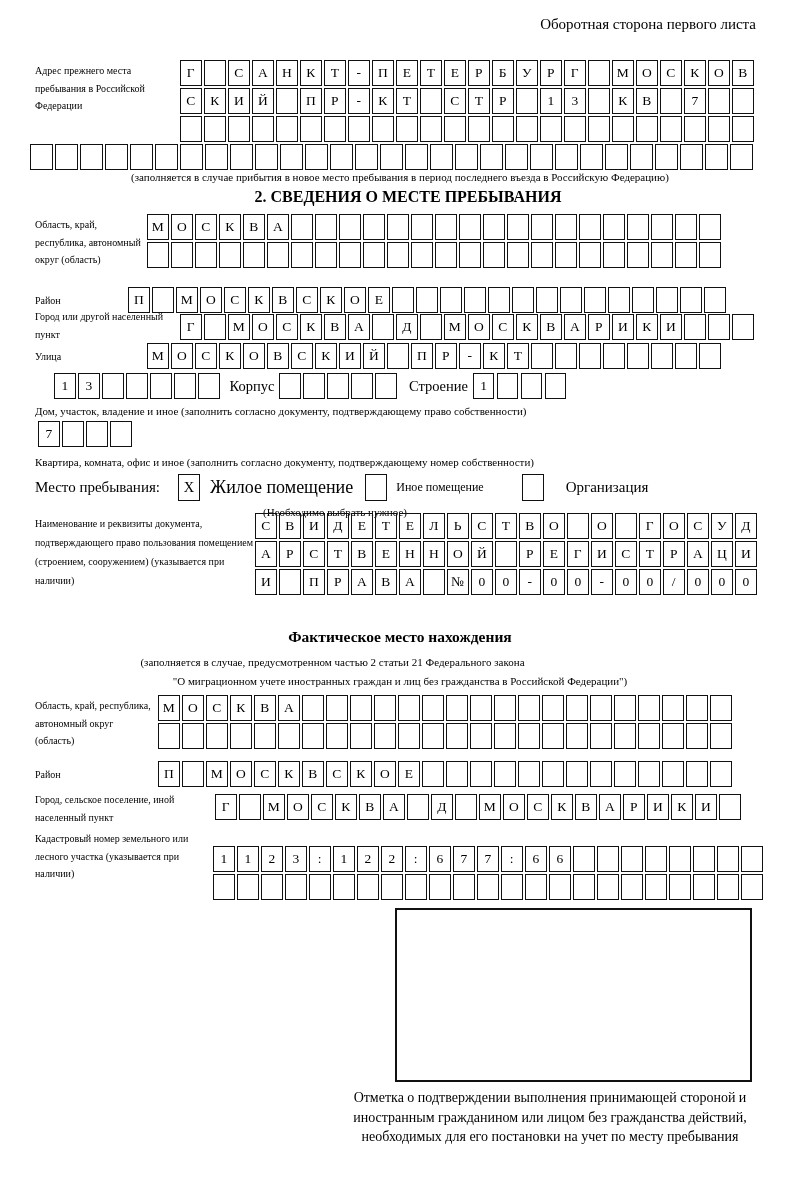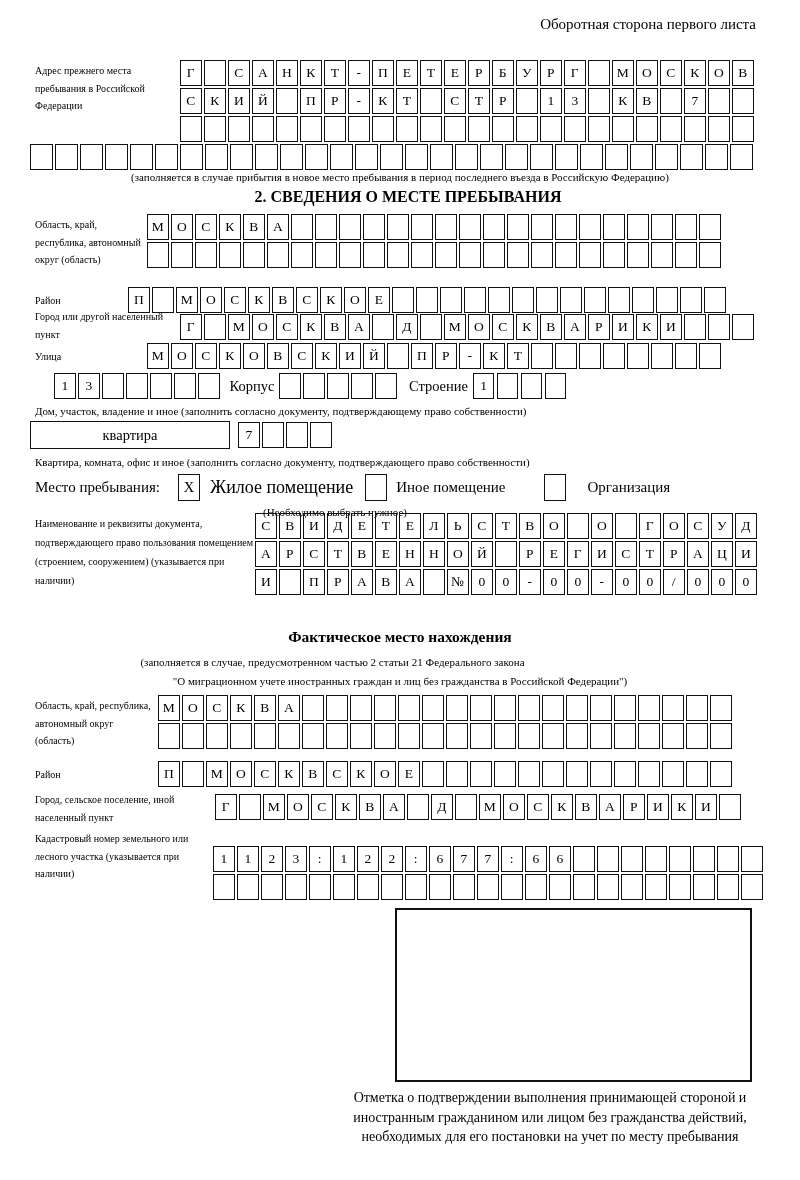--- a/index.html
+++ b/index.html
@@ -318,36 +318,35 @@
   <div class="cells">
       <span class="cb">1</span>
       <span class="cb"></span>
       <span class="cb"></span>
       <span class="cb"></span>
     </div>
 </div>
 <div class="abs note" style="top:402px;left:35px;">Дом, участок, владение и иное (заполнить согласно документу, подтверждающему право собственности)</div>
 
 <div class="abs inlinerow" style="top:421px;left:30px;">
-  <div class="namebox" style="width:200px;height:28px;">квартира</div>
   <div class="cells" style="margin-left:8px;">
       <span class="cb">7</span>
       <span class="cb"></span>
       <span class="cb"></span>
       <span class="cb"></span>
     </div>
 </div>
-<div class="abs note" style="top:453px;left:35px;">Квартира, комната, офис и иное (заполнить согласно документу, подтверждающего право собственности)</div>
+<div class="abs note" style="top:453px;left:35px;">Квартира, комната, офис и иное (заполнить согласно документу, подтверждающему номер собственности)</div>
 
 <div class="abs inlinerow" style="top:474px;left:35px;">
   <span class="inlbl" style="font-size:15px;">Место пребывания:</span>
   <span class="chk" style="margin-left:18px;">X</span>
   <span class="inlbl" style="margin-left:10px;font-size:18px;">Жилое помещение</span>
   <span class="chk" style="margin-left:12px;"></span>
-  <span class="inlbl" style="margin-left:9px;font-size:15px;">Иное помещение</span>
+  <span class="inlbl" style="margin-left:9px;font-size:12px;">Иное помещение</span>
   <span class="chk" style="margin-left:38px;"></span>
   <span class="inlbl" style="margin-left:22px;font-size:15px;">Организация</span>
 </div>
 <div class="abs note center" style="top:503px;left:180px;width:310px;">(Необходимо выбрать нужное)</div>
 
 <div class="abs lbl" style="top:514px;left:35px;width:222px;line-height:19px;">Наименование и реквизиты документа, подтверждающего право пользования помещением (строением, сооружением) (указывается при наличии)</div>
 <div class="abs cgrid" style="top:513px;left:255px;">
   <div class="cells">
       <span class="cb">С</span>
       <span class="cb">В</span>

